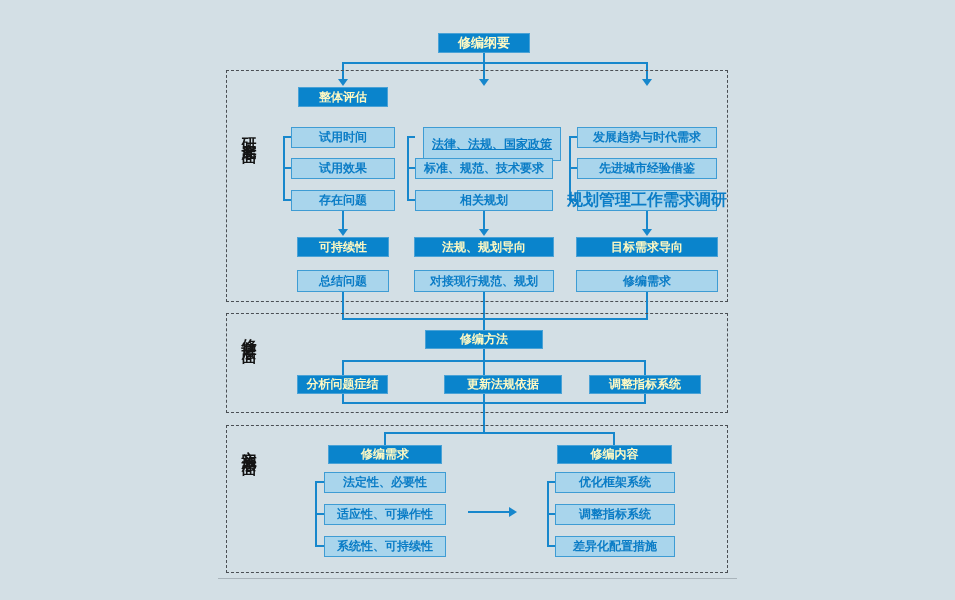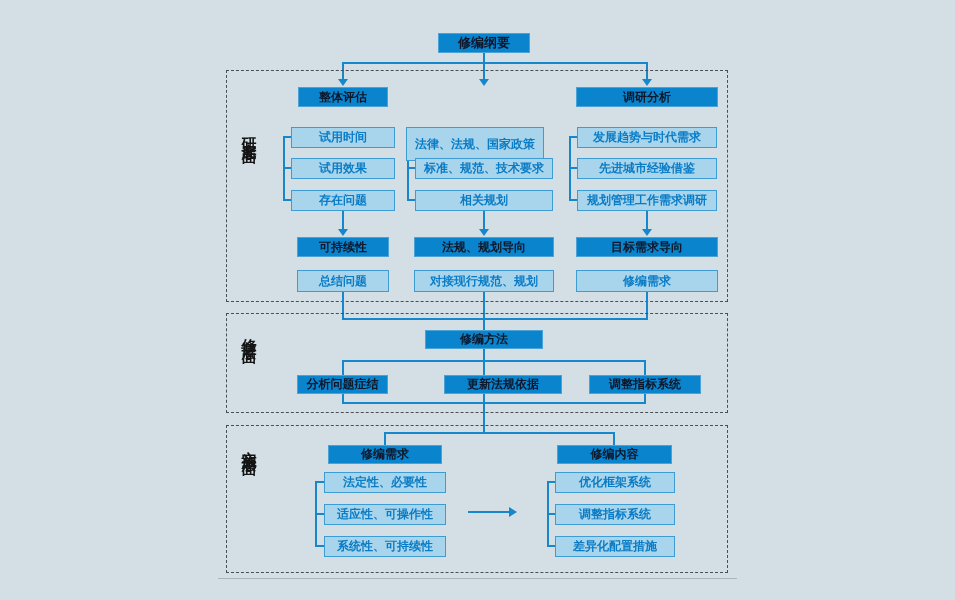--- a/index.html
+++ b/index.html
@@ -25,21 +25,21 @@
     font-weight:bold;
     color:#141414;
     font-size:15px;
     letter-spacing:4px;
     line-height:18px;
   }
   .box-solid{
     position:absolute;box-sizing:border-box;
     background:#0a84cc;
     border:1px solid #4aa2d6;
-    color:#0f172a;
+    color:#fef9c3;
     font-weight:bold;
     font-size:12px;
     display:flex;align-items:center;justify-content:center;
     white-space:nowrap;
   }
   .box-light{
     position:absolute;box-sizing:border-box;
     background:#a9d5ec;
     border:1px solid #3e9cd4;
     color:#0a7cc6;
@@ -77,45 +77,44 @@
   <div class="v-line" style="left:483px;top:62px;height:18px;"></div>
   <div class="v-line" style="left:646px;top:62px;height:18px;"></div>
   <div class="arrow-down" style="left:338px;top:79px;"></div>
   <div class="arrow-down" style="left:479px;top:79px;"></div>
   <div class="arrow-down" style="left:642px;top:79px;"></div>
 
   <div class="dashed-frame" style="left:226px;top:70px;width:502px;height:232px;"></div>
   <div class="v-label" style="left:240px;top:126px;height:90px;">研究层面</div>
 
   <div class="box-solid" style="left:298px;top:87px;width:90px;height:20px;">整体评估</div>
-  <div class="box-solid" style="left:576px;top:87px;width:142px;height:20px;">调研分析</div>
 
   <div class="v-line" style="left:283px;top:137px;height:64px;"></div>
   <div class="h-line" style="left:283px;top:136px;width:8px;"></div>
   <div class="h-line" style="left:283px;top:167px;width:8px;"></div>
   <div class="h-line" style="left:283px;top:199px;width:8px;"></div>
   <div class="box-light" style="left:291px;top:127px;width:104px;height:21px;">试用时间</div>
   <div class="box-light" style="left:291px;top:158px;width:104px;height:21px;">试用效果</div>
   <div class="box-light" style="left:291px;top:190px;width:104px;height:21px;">存在问题</div>
 
   <div class="v-line" style="left:407px;top:137px;height:64px;"></div>
   <div class="h-line" style="left:407px;top:136px;width:8px;"></div>
   <div class="h-line" style="left:407px;top:167px;width:8px;"></div>
   <div class="h-line" style="left:407px;top:199px;width:8px;"></div>
-  <div class="box-light" style="left:406px;top:127px;width:138px;height:34px;">法律、法规、国家政策</div>
+  <div class="box-light" style="left:423px;top:127px;width:138px;height:34px;text-decoration:underline;">法律、法规、国家政策</div>
   <div class="box-light" style="left:415px;top:158px;width:138px;height:21px;text-align:center;">标准、规范、技术要求</div>
   <div class="box-light" style="left:415px;top:190px;width:138px;height:21px;">相关规划</div>
 
   <div class="v-line" style="left:569px;top:137px;height:64px;"></div>
   <div class="h-line" style="left:569px;top:136px;width:8px;"></div>
   <div class="h-line" style="left:569px;top:167px;width:8px;"></div>
   <div class="h-line" style="left:569px;top:199px;width:8px;"></div>
   <div class="box-light" style="left:577px;top:127px;width:140px;height:21px;">发展趋势与时代需求</div>
   <div class="box-light" style="left:577px;top:158px;width:140px;height:21px;">先进城市经验借鉴</div>
-  <div class="box-light" style="left:577px;top:190px;width:140px;height:21px;font-size:12px;">规划管理工作需求调研</div>
+  <div class="box-light" style="left:577px;top:190px;width:140px;height:21px;font-size:16px;">规划管理工作需求调研</div>
 
   <div class="v-line" style="left:342px;top:211px;height:19px;"></div>
   <div class="arrow-down" style="left:338px;top:229px;"></div>
   <div class="v-line" style="left:483px;top:211px;height:19px;"></div>
   <div class="arrow-down" style="left:479px;top:229px;"></div>
   <div class="v-line" style="left:646px;top:211px;height:19px;"></div>
   <div class="arrow-down" style="left:642px;top:229px;"></div>
 
   <div class="box-solid" style="left:297px;top:237px;width:92px;height:20px;">可持续性</div>
   <div class="box-solid" style="left:414px;top:237px;width:140px;height:20px;">法规、规划导向</div>

